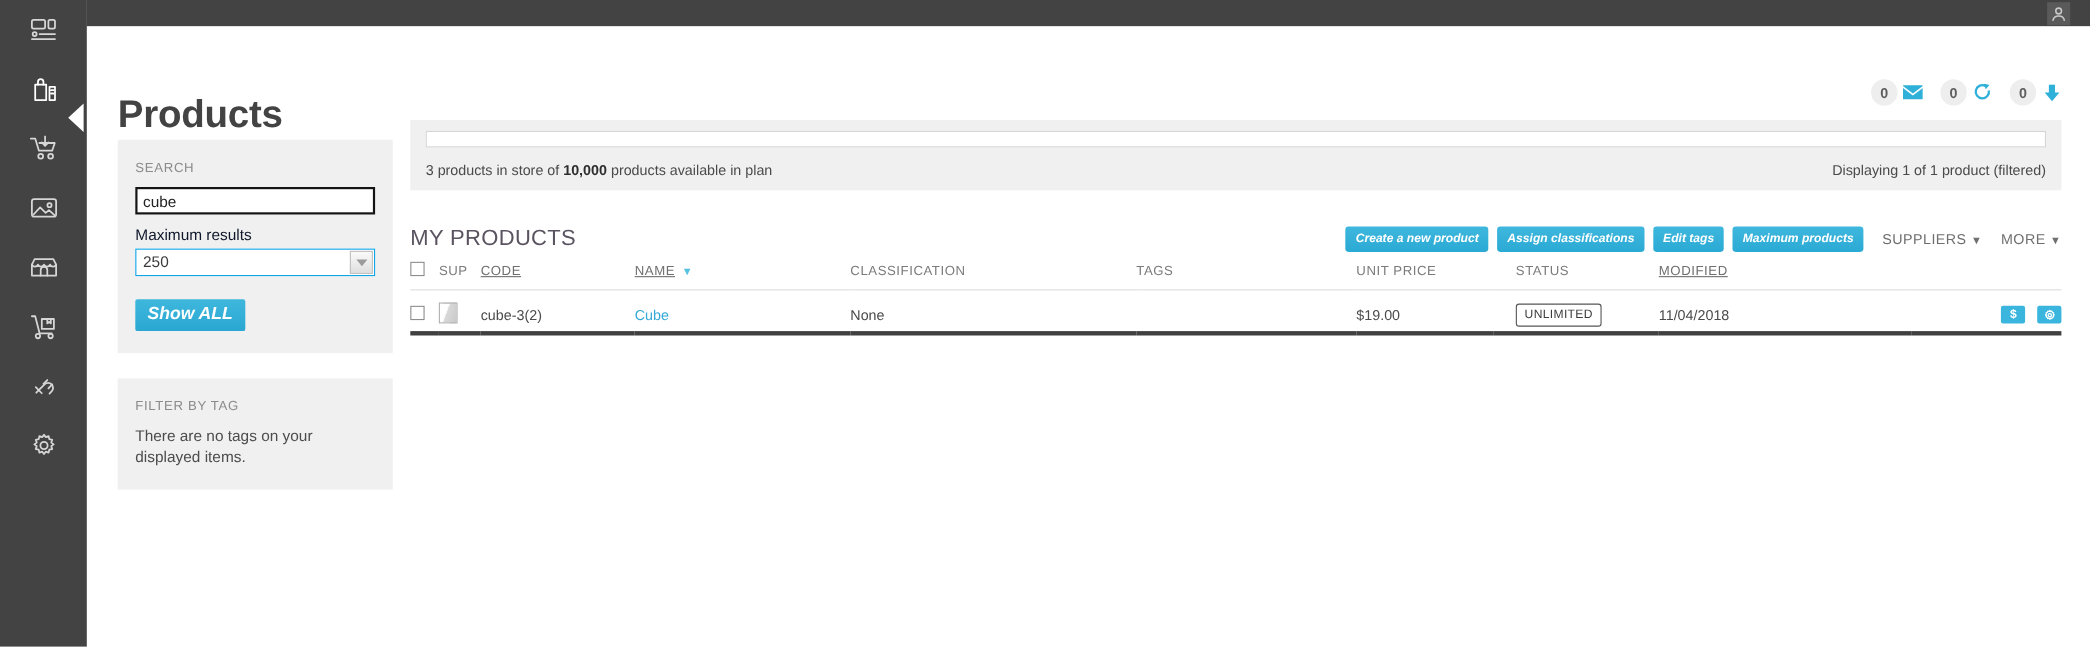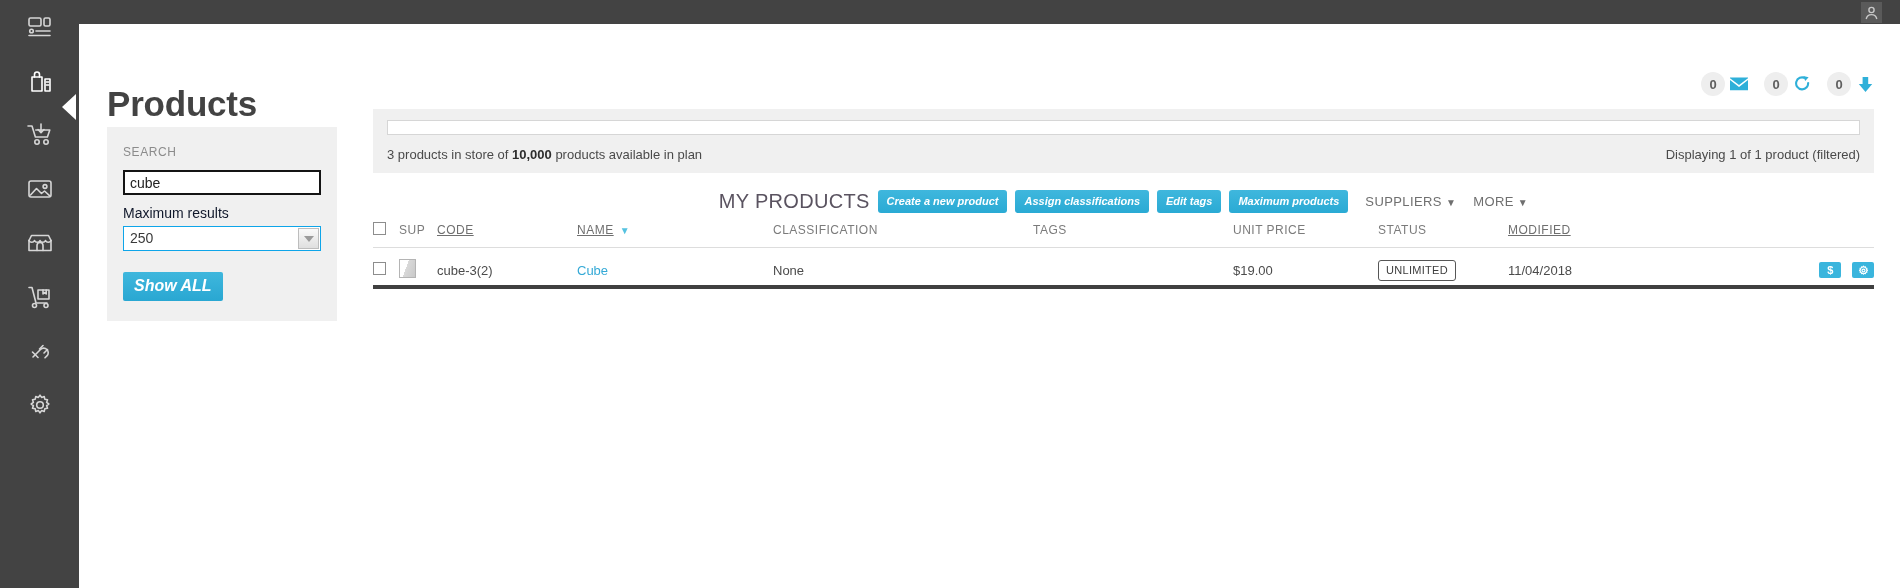--- a/index.html
+++ b/index.html
@@ -78,21 +78,21 @@
     width: 24px; height: 24px; border-radius: 50%;
     background: #eeeeee; color: #5e5e5e;
     font-size: 13px; font-weight: bold;
     display: flex; align-items: center; justify-content: center;
     margin-right: 5px;
   }
   .counter-icon { width: 18px; height: 18px; display: flex; align-items: center; justify-content: center; }
   .counter-icon svg { display: block; }
 
   
-  .left-col { position: absolute; left: 28px; top: 103px; width: 230px; }
+  .left-col { position: absolute; left: 28px; top: 103px; width: 250px; }
   .panel { background: #f0f0f0; padding: 18px 16px 20px 16px; }
   .panel + .panel { margin-top: 23px; }
   .panel-label {
     font-size: 12px; color: #8b8b8b; letter-spacing: 0.6px;
     margin-bottom: 11px;
   }
   .search-input {
     width: 100%; height: 25px;
     border: 2px solid #141414;
     background: #ffffff;
@@ -146,22 +146,22 @@
     border: 1px solid #d6d6d6;
   }
   .info-row {
     margin-top: 11px;
     display: flex; justify-content: space-between; align-items: baseline;
     font-size: 13px; color: #4a4a4a;
   }
   .info-row b { color: #2d2d2d; }
 
   .section-head {
-    margin-top: 17px;
-    display: flex; align-items: center; justify-content: center;
+    margin-top: 33px;
+    display: flex; align-items: center; justify-content: space-between;
     padding-bottom: 9px;
   }
   .section-title {
     font-size: 20px; color: #5a5360; letter-spacing: 0.3px;
   }
   .actions { display: flex; align-items: center; }
   .btn-action {
     background: linear-gradient(#3fb7dd,#2aaad4);
     color: #ffffff;
     font-size: 11px; font-weight: bold; font-style: italic;
@@ -399,20 +399,24 @@
         <div class="field-label">Maximum results</div>
         <div class="select-wrap">
           <div class="select-box">250</div>
           <div class="select-arrow">
               <i></i>
             </div>
         </div>
         <button class="btn-show-all">Show ALL</button>
       </div>
 
+      <div class="panel">
+        <div class="panel-label">FILTER BY TAG</div>
+        <div class="tag-text">There are no tags on your displayed items.</div>
+      </div>
 
     </div>
 
     <div class="main">
 
       <div class="info-panel">
         <input class="info-bar-input" type="text" value="" style="">
         <div class="info-row">
           <div>
             <span>3 products in store of </span><b>10,000</b><span> products available in plan</span>

